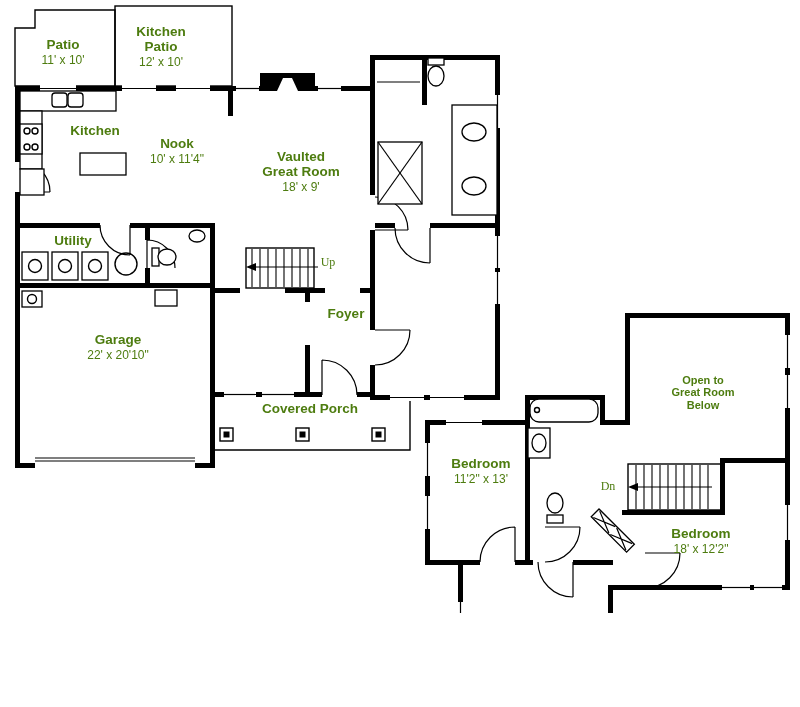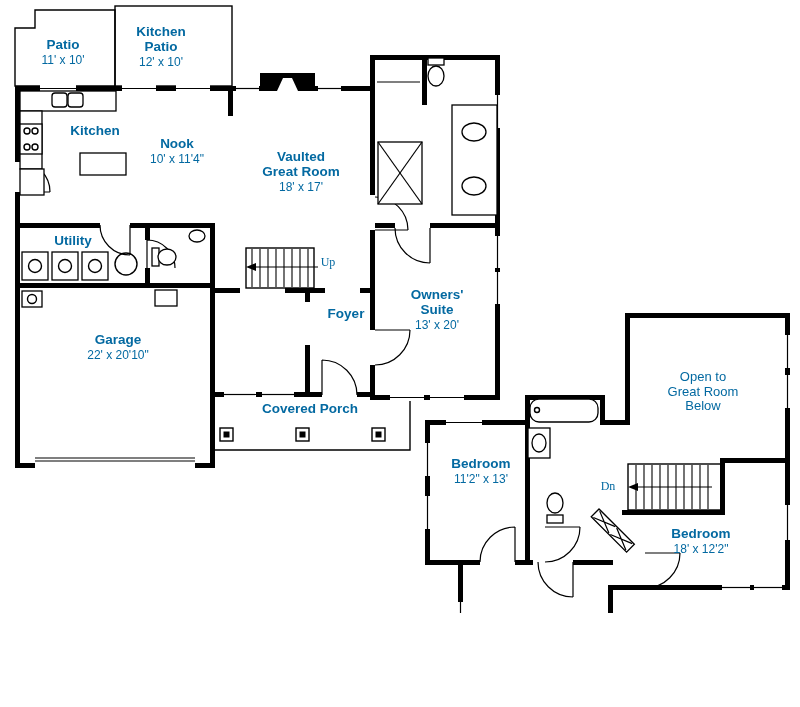--- a/index.html
+++ b/index.html
@@ -1,30 +1,30 @@
 <!DOCTYPE html>
 <html><head>
 <meta charset="utf-8">
 <style>
   html,body{margin:0;padding:0;background:#fff;}
   .stage{position:relative;width:800px;height:613px;background:#fff;overflow:hidden;
-         font-family:"Liberation Sans", sans-serif;color:#0369a1;}
+         font-family:"Liberation Sans", sans-serif;color:#4d7c0f;}
   .stage svg{position:absolute;left:0;top:0;}
   .wall rect{fill:#000;}
   .thin{fill:none;stroke:#000;stroke-width:1.4;}
   .fix{fill:#fff;stroke:#000;stroke-width:1.3;}
   .ln{stroke:#000;stroke-width:1.2;fill:none;}
   .gap{fill:#fff;stroke:none;}
   .winline{stroke:#000;stroke-width:1.2;}
   .tread{stroke:#000;stroke-width:1.1;}
   .head{fill:#000;stroke:none;}
   .room-label{position:absolute;transform:translate(-50%,-50%);text-align:center;white-space:nowrap;}
   .rn{font-weight:bold;font-size:13.5px;line-height:1.12;white-space:pre-line;}
   .rd{font-size:12px;line-height:1.18;margin-top:1px;white-space:pre-line;}
-  .plain .rn{font-weight:normal;font-size:13px;}
+  .plain .rn{font-weight:bold;font-size:11px;}
   .dir .rd{font-size:12px;font-family:Liberation Serif, serif;}
 </style>
 </head>
 <body>
 
 <div class="stage">
 
 <svg width="800" height="707" viewBox="0 0 800 707">
 
   <g>
@@ -291,42 +291,37 @@
 </div>
 
 <div class="room-label" style="left:177px;top:151px">
   <div class="rn">Nook</div>
   <div class="rd">10' x 11'4"</div>
 </div>
 
 <div class="room-label" style="left:301px;top:172px">
   <div class="rn">Vaulted
 Great Room</div>
-  <div class="rd">18' x 17'</div>
+  <div class="rd">18' x 9'</div>
 </div>
 
 <div class="room-label" style="left:73px;top:241px">
   <div class="rn">Utility</div>
 </div>
 
 <div class="room-label" style="left:118px;top:347px">
   <div class="rn">Garage</div>
   <div class="rd">22' x 20'10"</div>
 </div>
 
 
 <div class="room-label" style="left:346px;top:314px">
   <div class="rn">Foyer</div>
 </div>
 
-<div class="room-label" style="left:437px;top:310px">
-  <div class="rn">Owners'
-Suite</div>
-  <div class="rd">13' x 20'</div>
-</div>
 
 <div class="room-label" style="left:310px;top:409px">
   <div class="rn">Covered Porch</div>
 </div>
 
 <div class="room-label dir" style="left:328px;top:262px">
   <div class="rd">Up</div>
 </div>
 
 <div class="room-label plain" style="left:703px;top:392px">

